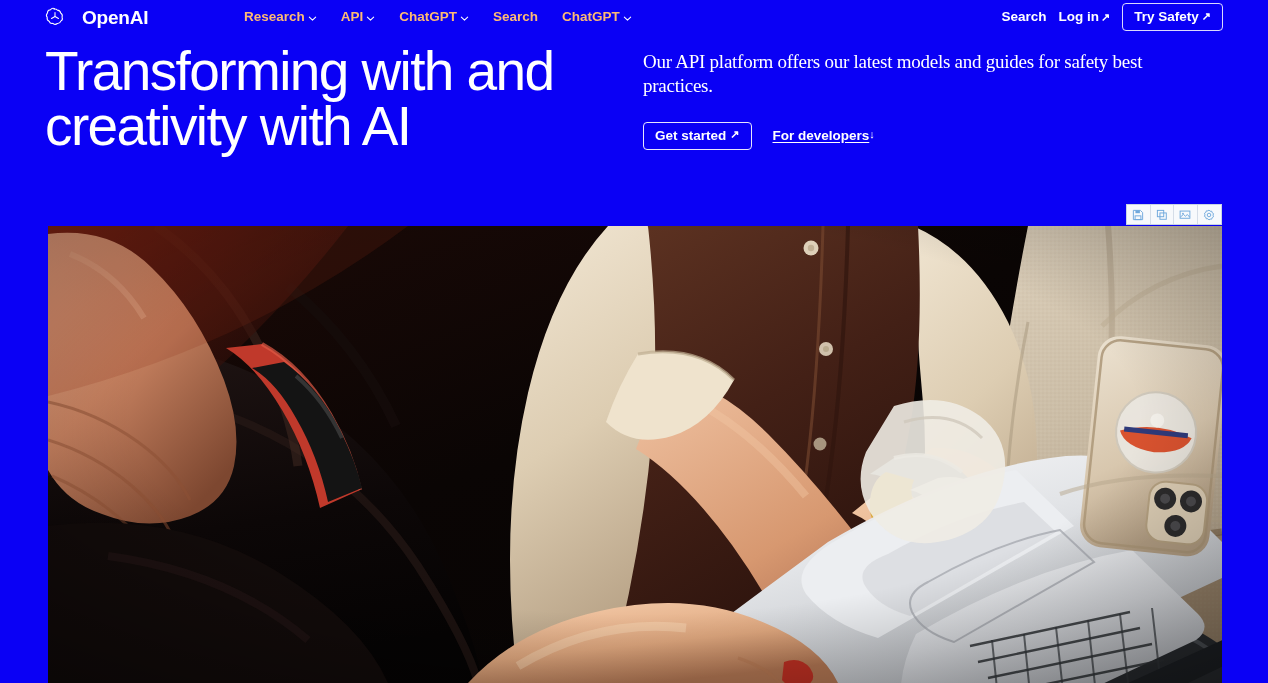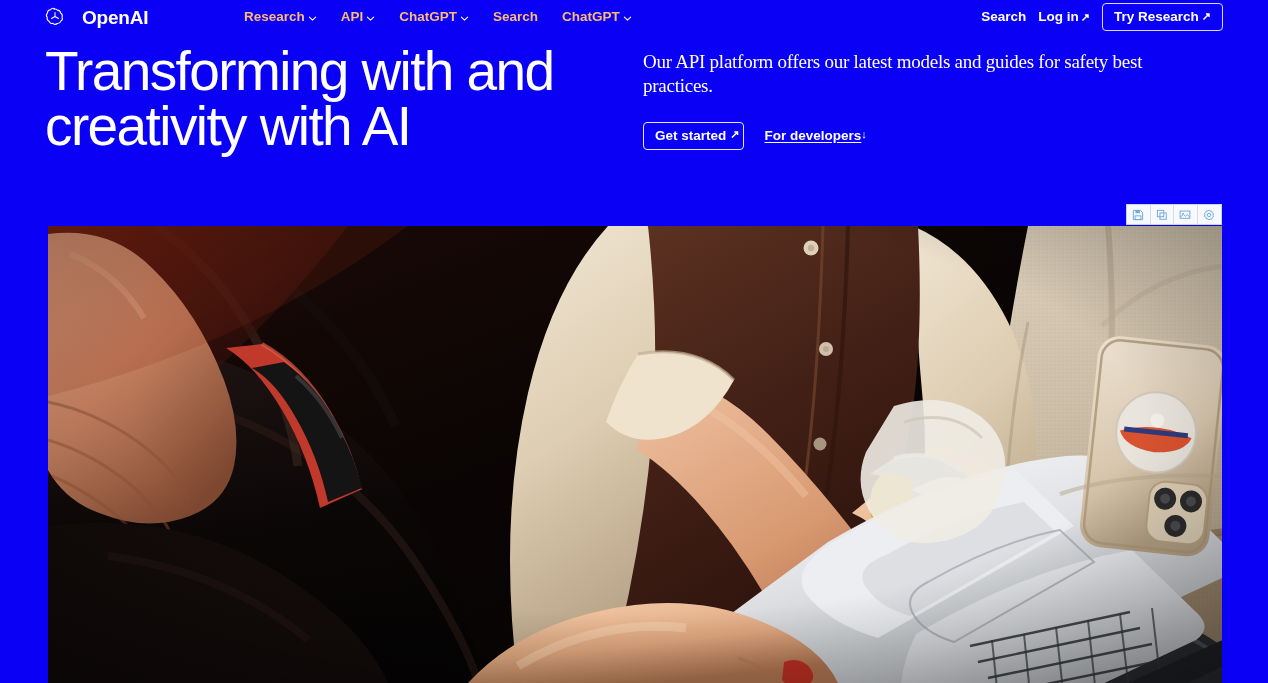--- a/index.html
+++ b/index.html
@@ -140,21 +140,21 @@
   }
   .hero-actions {
     margin-top: 23px;
     display: flex;
     align-items: center;
     gap: 21px;
   }
   .btn-get-started {
     border: 1px solid rgba(255,255,255,0.9);
     border-radius: 4px;
-    padding: 6px 3px 7px 11px;
+    padding: 6px 11px 7px 11px;
     font-size: 13.5px;
     font-weight: 700;
     color: #fff;
     background: transparent;
     cursor: pointer;
     display: flex;
     gap: 4px;
     line-height: 1;
     white-space: nowrap;
   }
@@ -268,21 +268,21 @@
 
     <div class="nav-right">
       <div class="nav-link">
         <span>Search</span>
       </div>
       <div class="nav-link">
         <span>Log in</span>
         <span class="arrow-ne">↗</span>
       </div>
       <div class="btn-outline">
-        <span>Try Research</span>
+        <span>Try Safety</span>
         <span class="arrow-ne">↗</span>
       </div>
     </div>
   </nav>
 
   <h1 class="hero-title">
     <span>Transforming with and</span><br>
     <span>creativity with AI</span>
   </h1>
 

